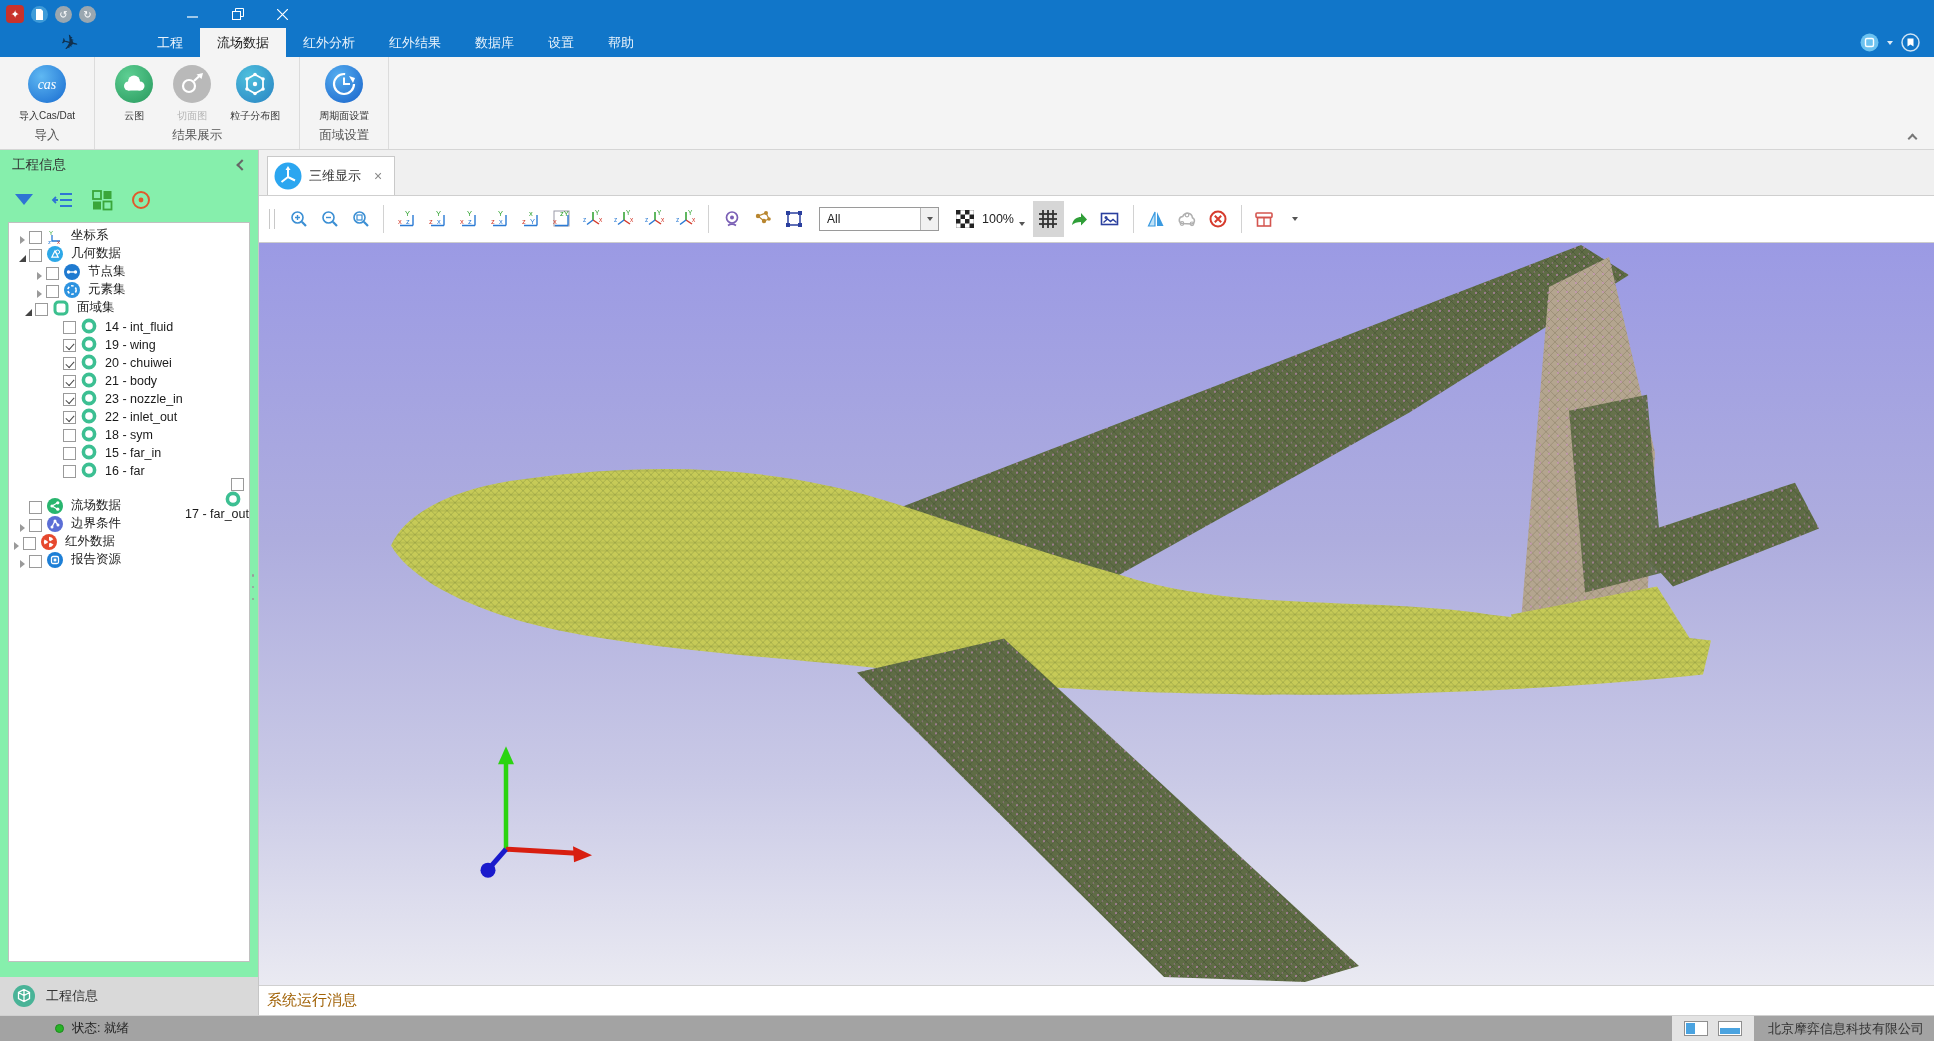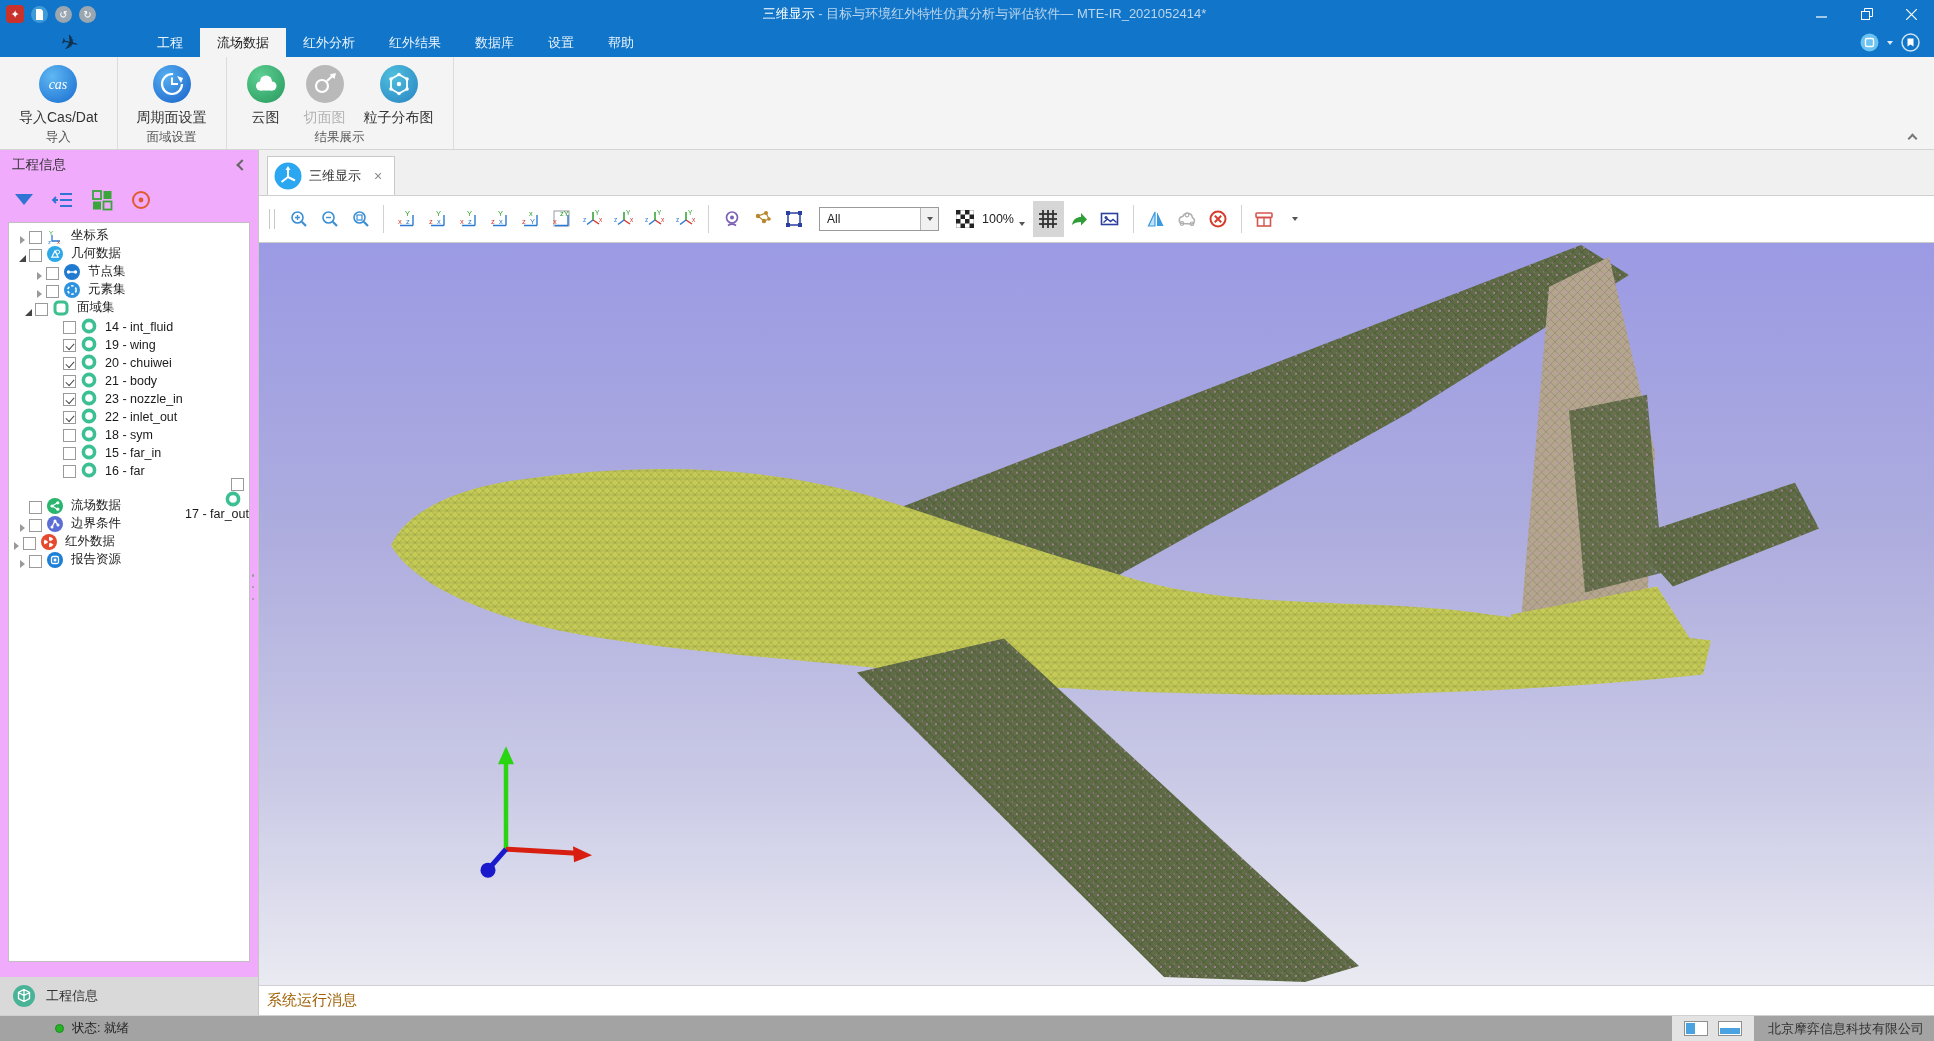--- a/index.html
+++ b/index.html
@@ -30,29 +30,29 @@
   .mtab.active { background:#f4f4f4; color:#1a1a1a; }
   .menu-right { margin-left:auto; display:flex; align-items:center; gap:8px; padding-right:14px; }
 
   
   .ribbon { position:absolute; left:0; top:57px; right:0; height:93px; background:#f4f4f4;
     border-bottom:1px solid #d5d5d5; display:flex; }
   .rgroup { display:flex; flex-direction:column; border-right:1px solid #dcdcdc; padding:6px 10px 2px; }
   .rbtns { display:flex; flex:1; }
   .rbtn { display:flex; flex-direction:column; align-items:center; padding:0 9px; cursor:default; }
   .rbtn .ricon { width:40px; height:40px; margin-top:1px; }
-  .rbtn .rlabel { font-size:14px; color:#333; margin-top:5px; white-space:nowrap; }
+  .rbtn .rlabel { font-size:10px; color:#333; margin-top:5px; white-space:nowrap; }
   .rbtn.disabled .rlabel { color:#b3b3b3; }
   .rgroup .glabel { text-align:center; font-size:12.5px; color:#555; padding:2px 0 3px; }
   .ribbon-collapse { position:absolute; right:16px; bottom:5px; width:9px; height:9px; }
   .chev-up { display:block; width:7px; height:7px; border-top:2px solid #777; border-left:2px solid #777;
     transform:rotate(45deg); }
 
   
-  .left-panel { position:absolute; left:0; top:150px; width:259px; bottom:26px; background:#f0abfc;
+  .left-panel { position:absolute; left:0; top:150px; width:259px; bottom:26px; background:#86efac;
     border-right:1px solid #c6c6c6; }
   .panel-header { height:30px; display:flex; align-items:center; padding:0 12px; }
   .panel-header .ptitle { font-size:13.5px; color:#333; }
   .panel-header .pcollapse { margin-left:auto; width:8px; height:8px; border-left:2px solid #666;
     border-bottom:2px solid #666; transform:rotate(45deg); }
   .panel-toolbar { height:40px; display:flex; align-items:center; gap:15px; padding:0 12px; }
   .panel-toolbar .pico { width:24px; height:24px; }
   .tree-box { position:absolute; left:8px; right:8px; top:72px; height:740px; background:#fff;
     border:1px solid #c0c0c0; overflow:hidden; padding-top:3px; }
   .trow { height:18px; display:flex; align-items:flex-end; font-size:12.5px; color:#1a1a1a; }
@@ -123,23 +123,20 @@
   <div class="qa">
     <div class="qbtn pin">✦</div>
     <div class="qbtn doc">
       <svg width="9" height="11" viewBox="0 0 9 11">
           <path d="M1 0h5l2 2v9H1z" fill="#fff"></path>
         </svg>
     </div>
     <div class="qbtn gray">↺</div>
     <div class="qbtn gray">↻</div>
   </div>
-  <div class="title-text">
-    <span>三维显示</span><span class="rest"> - </span><span class="rest">目标与环境红外特性仿真分析与评估软件— MTE-IR_2021052414*</span>
-  </div>
   <div class="winctl">
     <div class="wbtn">
       <svg width="11" height="11">
           <line x1="0" y1="8" x2="11" y2="8" stroke="#fff" stroke-width="1.2"></line>
         </svg>
     </div>
     <div class="wbtn">
       <svg width="12" height="12">
           <rect x="0.5" y="3.5" width="8" height="8" fill="none" stroke="#fff"></rect>
           <path d="M3.5 3.5v-3h8v8h-3" fill="none" stroke="#fff"></path>
@@ -191,40 +188,20 @@
                     <stop offset="1" stop-color="#1b6fd2"></stop>
                   </radialGradient>
                 </defs>
                 <circle cx="20" cy="20" r="19" fill="url(#rg1)"></circle>
                 <text x="20" y="25" text-anchor="middle" font-size="14" font-style="italic" font-family="Liberation Serif, serif" fill="#fff">cas</text>
               </svg></span>
             <span class="rlabel">导入Cas/Dat</span>
           </div>
         </div>
         <div class="glabel">导入</div>
-      </div>
-      <div class="rgroup">
-        <div class="rbtns">
-          <div class="rbtn">
-            <span class="ricon"><svg width="40" height="40">
-                <defs>
-                  <radialGradient id="rg2" cx="0.35" cy="0.3" r="0.9">
-                    <stop offset="0" stop-color="#55aef0"></stop>
-                    <stop offset="1" stop-color="#1b66cc"></stop>
-                  </radialGradient>
-                </defs>
-                <circle cx="20" cy="20" r="19" fill="url(#rg2)"></circle>
-                <circle cx="20" cy="20" r="10" fill="none" stroke="#fff" stroke-width="2.2" stroke-dasharray="48 15"></circle>
-                <polygon points="31,14 25,12 29,19" fill="#fff"></polygon>
-                <path d="M20 13.5V20h6" stroke="#fff" stroke-width="2" fill="none"></path>
-              </svg></span>
-            <span class="rlabel">周期面设置</span>
-          </div>
-        </div>
-        <div class="glabel">面域设置</div>
       </div>
       <div class="rgroup">
         <div class="rbtns">
           <div class="rbtn">
             <span class="ricon"><svg width="40" height="40">
                 <defs>
                   <radialGradient id="rg3" cx="0.35" cy="0.3" r="0.9">
                     <stop offset="0" stop-color="#5ecf93"></stop>
                     <stop offset="1" stop-color="#2a9c60"></stop>
                   </radialGradient>
@@ -266,20 +243,40 @@
                   <circle cx="12" cy="25" r="1.8"></circle>
                   <circle cx="12" cy="15" r="1.8"></circle>
                   <circle cx="20" cy="20" r="2.2"></circle>
                 </g>
               </svg></span>
             <span class="rlabel">粒子分布图</span>
           </div>
         </div>
         <div class="glabel">结果展示</div>
       </div>
+      <div class="rgroup">
+        <div class="rbtns">
+          <div class="rbtn">
+            <span class="ricon"><svg width="40" height="40">
+                <defs>
+                  <radialGradient id="rg2" cx="0.35" cy="0.3" r="0.9">
+                    <stop offset="0" stop-color="#55aef0"></stop>
+                    <stop offset="1" stop-color="#1b66cc"></stop>
+                  </radialGradient>
+                </defs>
+                <circle cx="20" cy="20" r="19" fill="url(#rg2)"></circle>
+                <circle cx="20" cy="20" r="10" fill="none" stroke="#fff" stroke-width="2.2" stroke-dasharray="48 15"></circle>
+                <polygon points="31,14 25,12 29,19" fill="#fff"></polygon>
+                <path d="M20 13.5V20h6" stroke="#fff" stroke-width="2" fill="none"></path>
+              </svg></span>
+            <span class="rlabel">周期面设置</span>
+          </div>
+        </div>
+        <div class="glabel">面域设置</div>
+      </div>
     </div>
   <div class="ribbon-collapse">
       <span class="chev-up"></span>
     </div>
 </div>
 
 <div class="left-panel">
   <div class="panel-header">
     <span class="ptitle">工程信息</span>
     <span class="pcollapse"></span>

